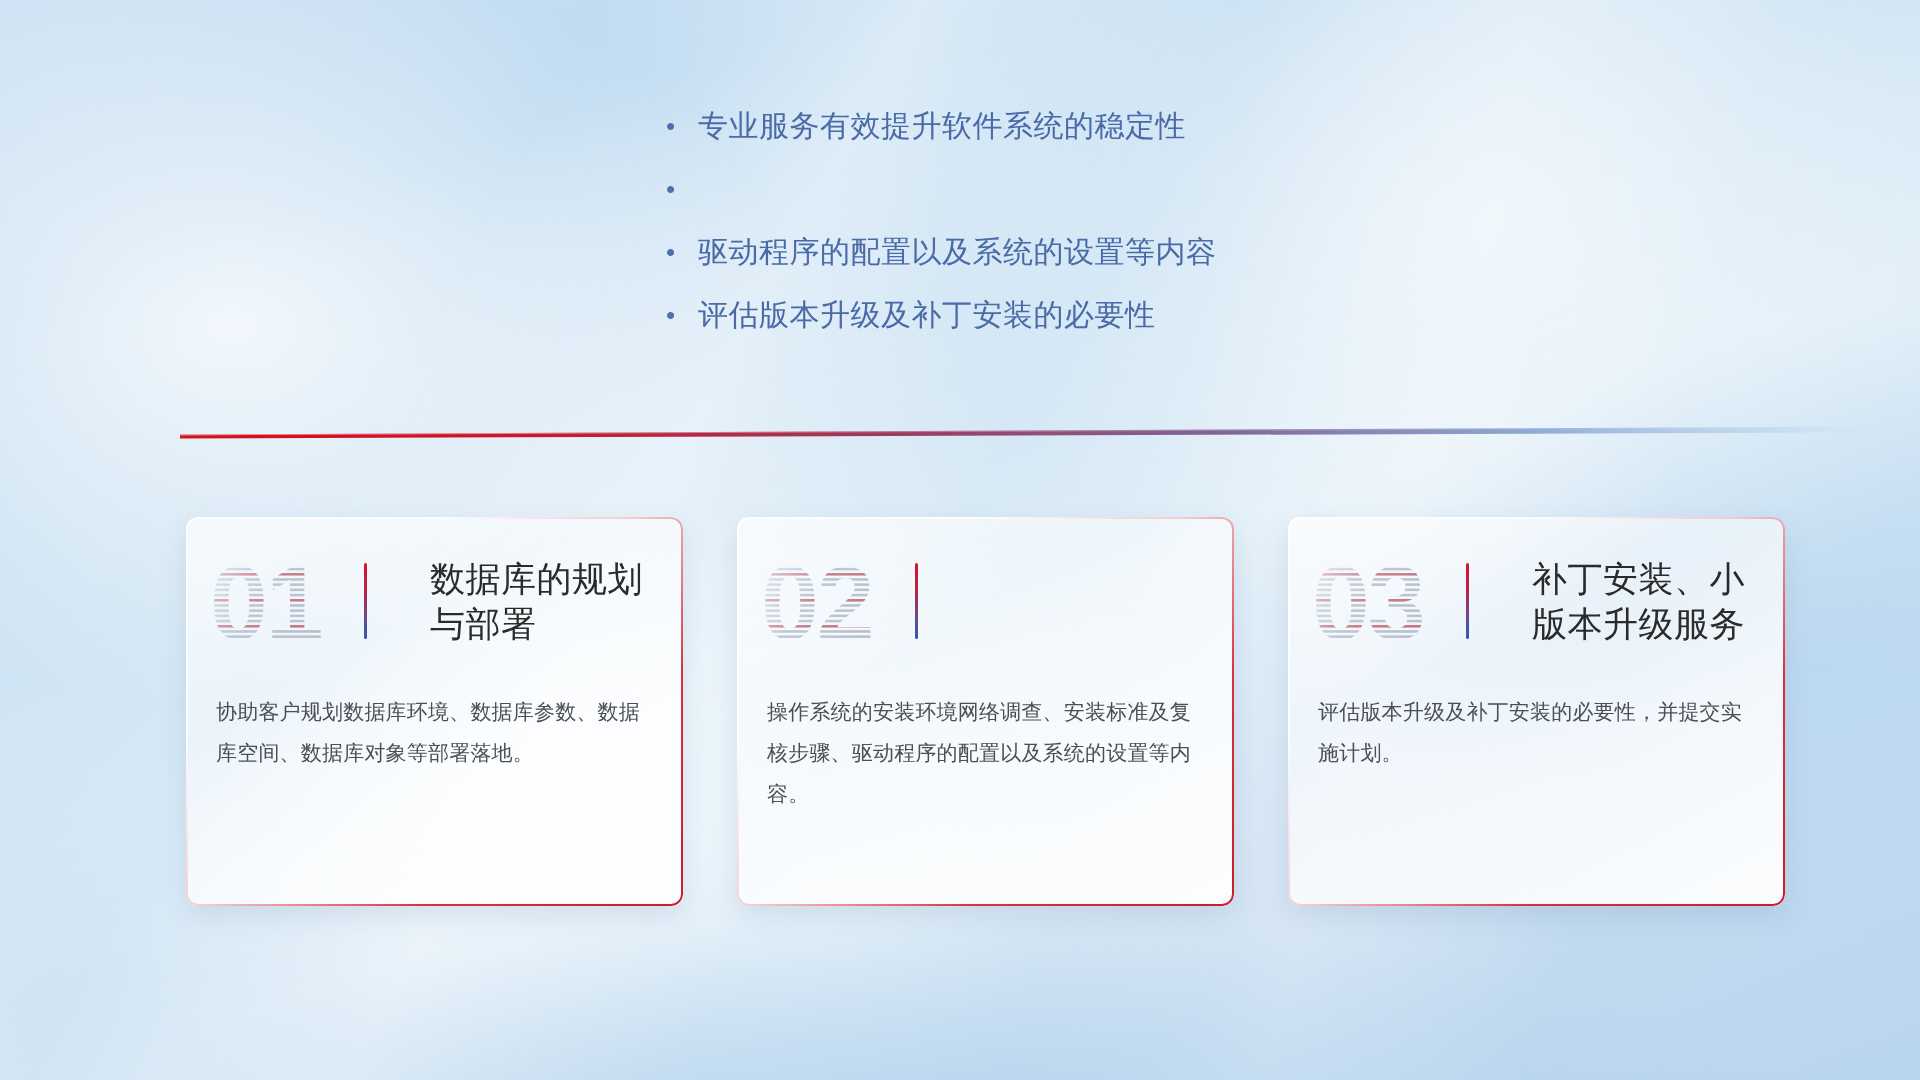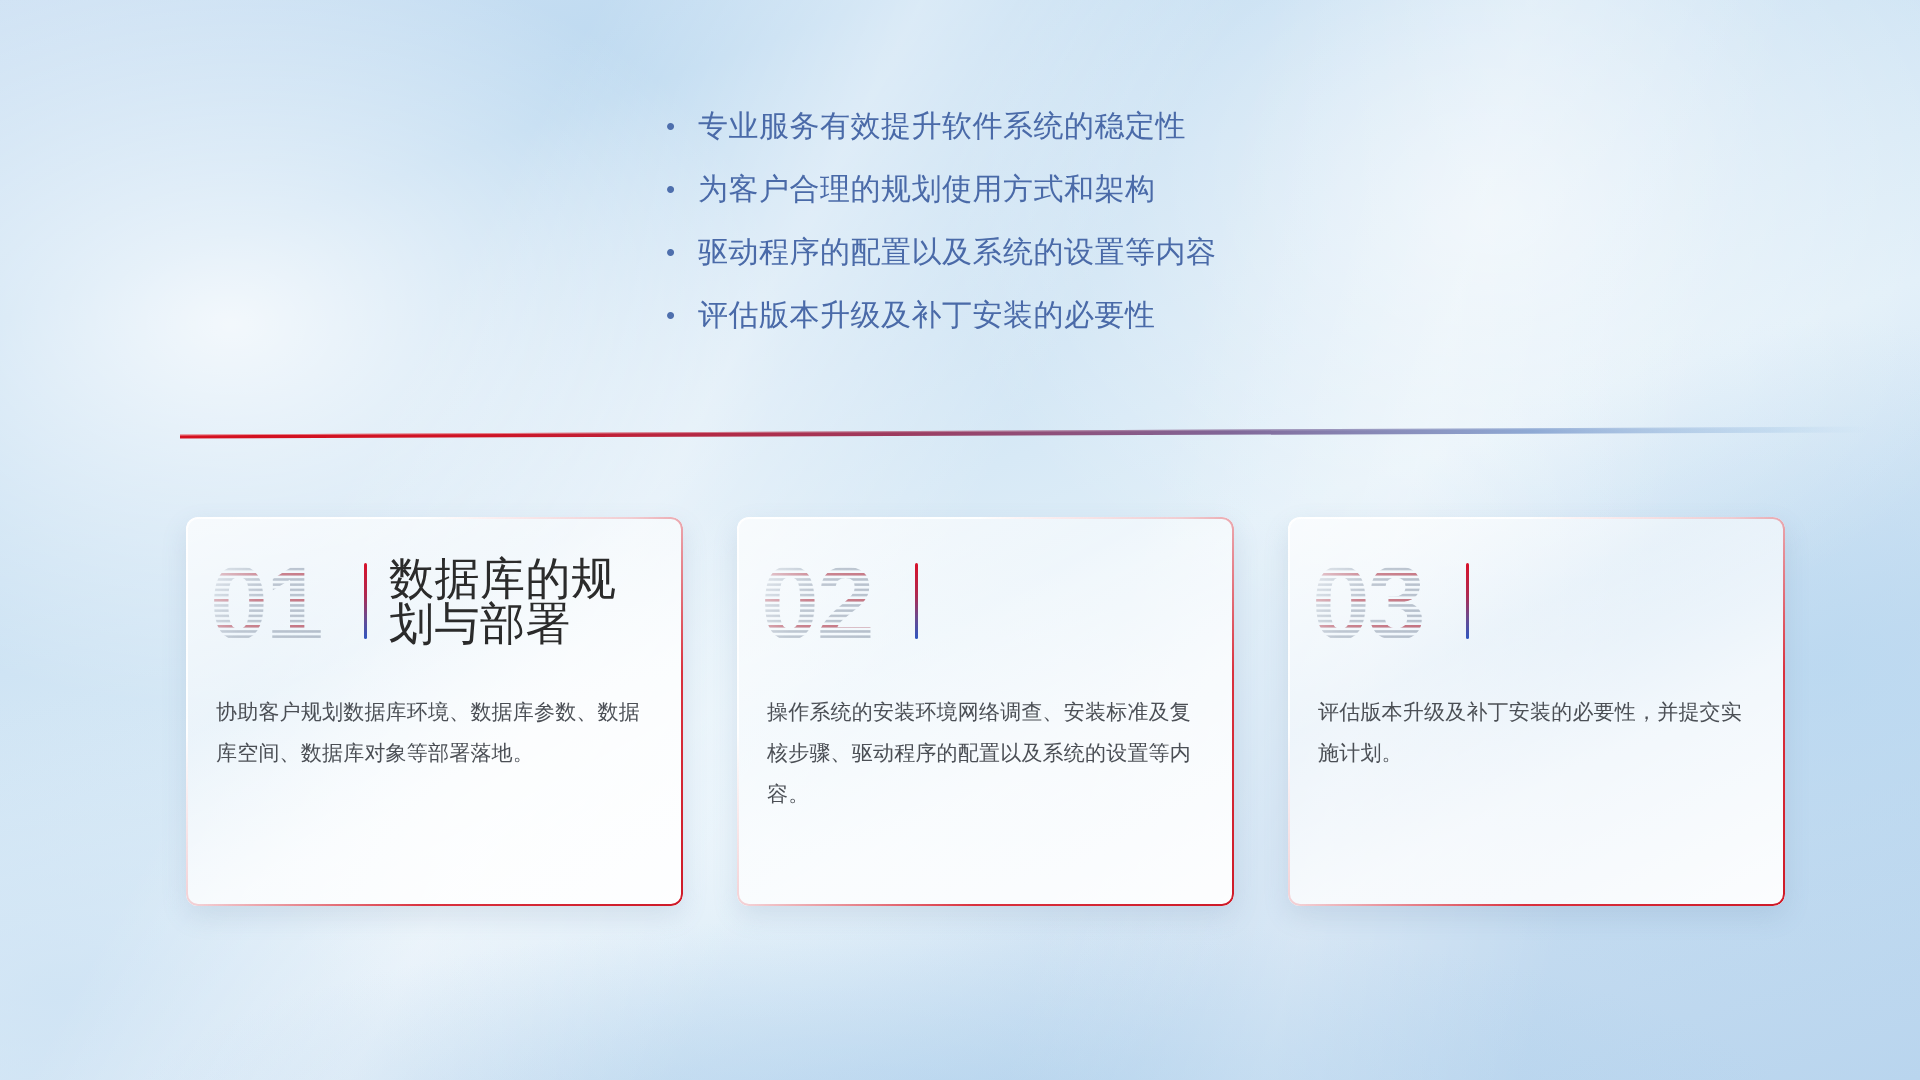--- a/index.html
+++ b/index.html
@@ -143,25 +143,26 @@
   .num-rule {
     flex: 0 0 3px;
     width: 3px;
     height: 76px;
     margin: 0 22px 0 8px;
     border-radius: 2px;
     background: linear-gradient(180deg, #d8122a 0%, #b0284f 42%, #6b4a8f 72%, #2f56c0 100%);
   }
   .card-title {
     flex: 1 1 auto;
-    font-size: 45px;
+    font-size: 35px;
     line-height: 45px;
     color: #2b2b2b;
     letter-spacing: .5px;
     font-weight: 400;
+    margin-left: 41px;
   }
   .card-body {
     padding: 6px 34px 0 30px;
     font-size: 21px;
     line-height: 41px;
     color: #4b4f55;
     letter-spacing: .2px;
   }
 </style>
 </head>
@@ -169,21 +170,20 @@
 
 <div id="slide">
 
   <div class="bullets">
     <div class="bullet-row">
       <span class="bullet-dot">•</span>
       <span class="bullet-text">专业服务有效提升软件系统的稳定性</span>
     </div>
     <div class="bullet-row">
       <span class="bullet-dot">•</span>
-      <span class="bullet-text">为客户合理的规划使用方式和架构</span>
     </div>
     <div class="bullet-row">
       <span class="bullet-dot">•</span>
       <span class="bullet-text">驱动程序的配置以及系统的设置等内容</span>
     </div>
     <div class="bullet-row">
       <span class="bullet-dot">•</span>
       <span class="bullet-text">评估版本升级及补丁安装的必要性</span>
     </div>
   </div>
@@ -298,18 +298,19 @@
                 <rect x="0" y="0" width="148" height="108" fill="url(#fade3)"></rect>
               </mask>
             </defs>
             <g mask="url(#m3)">
               <text x="2" y="92" font-family="'Liberation Sans',sans-serif" font-size="104" font-weight="700" fill="url(#stripes3)" letter-spacing="-2">03</text>
               <text x="2" y="92" font-family="'Liberation Sans',sans-serif" font-size="104" font-weight="700" fill="url(#stripesR3)" letter-spacing="-2">03</text>
             </g>
           </svg>
         </div>
         <div class="num-rule"></div>
+        <div class="card-title">补丁安装、小版本升级服务</div>
       </div>
       <div class="card-body">评估版本升级及补丁安装的必要性，并提交实施计划。</div>
     </div>
 
   </div>
 </div>
 
 </body></html>

